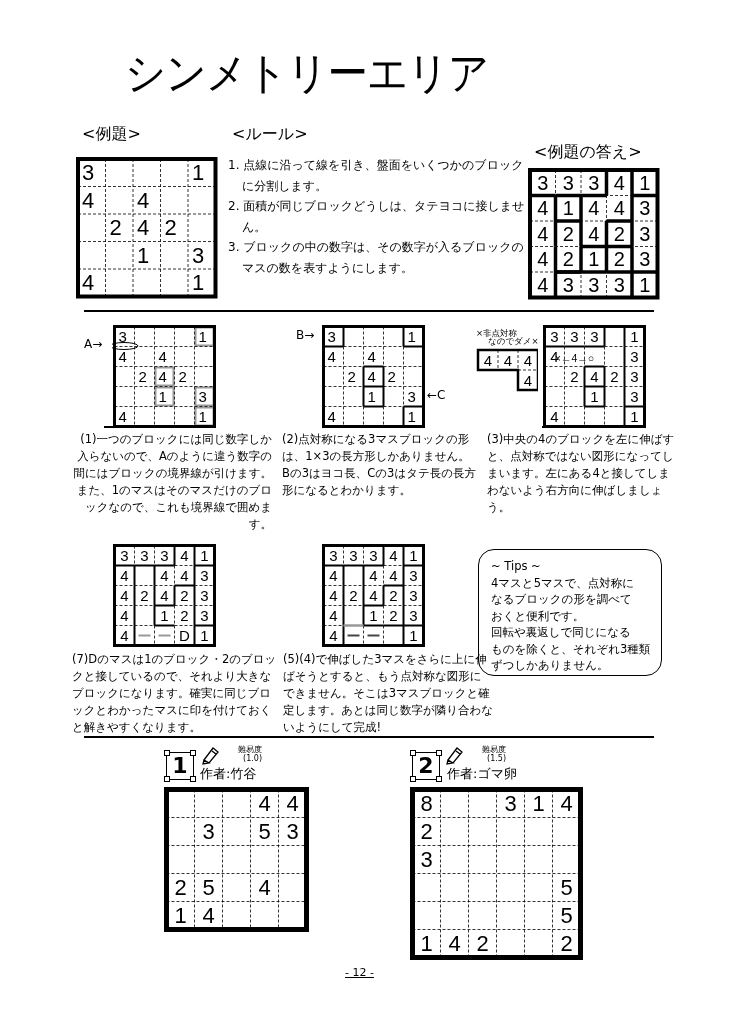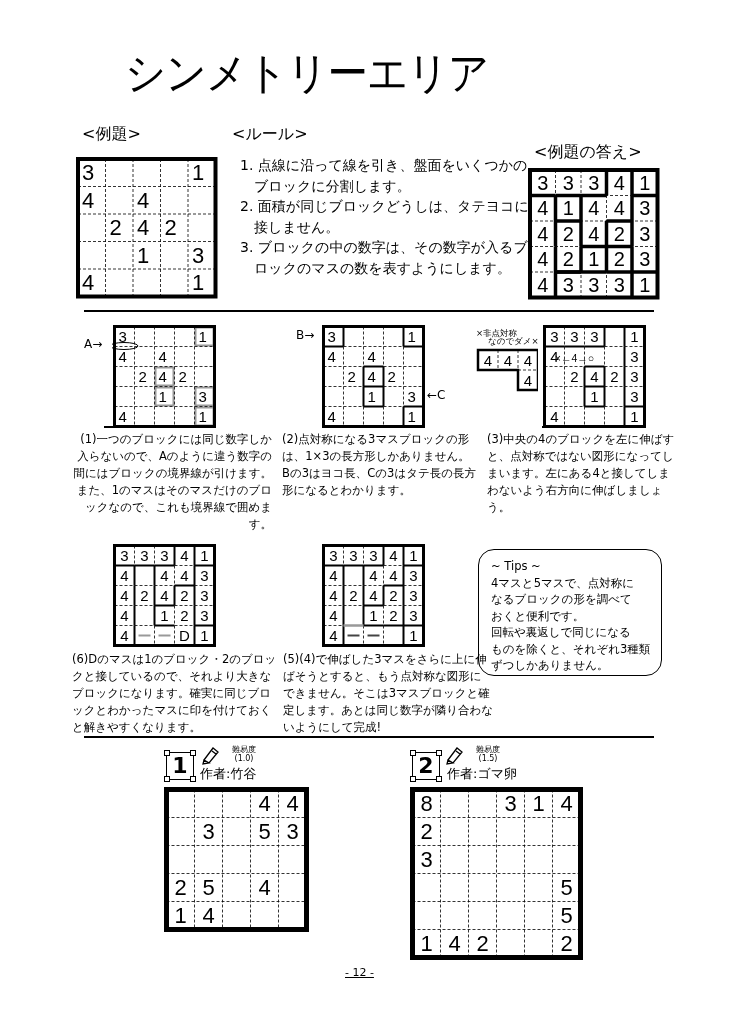--- a/index.html
+++ b/index.html
@@ -1,27 +1,27 @@
 <!DOCTYPE html>
 <html><head>
 <meta charset="utf-8">
 <style>
   html,body{margin:0;padding:0;background:#fff;}
   body{width:738px;height:1024px;position:relative;overflow:hidden;font-family:"DejaVu Sans","Liberation Sans",sans-serif;color:#000;}
   .abs{position:absolute;}
   .title{left:125px;top:44px;font-family:"DejaVu Serif","Liberation Serif",serif;font-size:44px;letter-spacing:-1px;transform:scaleX(0.92);transform-origin:left top;}
   .sec-label{font-size:16px;}
-  .rules{left:228px;top:155px;font-size:14px;line-height:20.5px;width:300px;margin-left:12px;}
+  .rules{left:228px;top:155px;font-size:12px;line-height:20.5px;width:300px;}
   .rules .item{padding-left:14px;text-indent:-14px;}
   .hr{height:2px;background:#000;}
   .caption-bar{height:2px;background:#000;}
   .exp{font-size:11.5px;line-height:17px;}
   .tips{left:478px;top:549px;width:184px;height:127px;border:1.5px solid #000;border-radius:16px;font-size:11.5px;line-height:16.5px;padding:8px 0 0 12px;box-sizing:border-box;}
   .pnum{font-size:11px;text-decoration:underline;}
-  .diff{font-size:8px;line-height:9px;text-align:center;}
+  .diff{font-size:8px;line-height:9px;text-align:right;}
   .author{font-size:13px;}
   .numbox{border:1.5px solid #000;width:26px;height:26px;font-size:22px;font-weight:bold;text-align:center;line-height:26px;}
   .corner{position:absolute;width:4px;height:4px;border:1px solid #000;background:#fff;}
   svg text{font-family:"Liberation Sans","DejaVu Sans",sans-serif;}
 </style>
 </head>
 <body>
 
 <div class="abs title">シンメトリーエリア</div>
 
@@ -326,21 +326,21 @@
         <text x="90" y="55.6" font-size="15" text-anchor="middle">3</text>
         <text x="10" y="75.6" font-size="15" text-anchor="middle">4</text>
         <text x="50" y="75.6" font-size="15" text-anchor="middle">1</text>
         <text x="70" y="75.6" font-size="15" text-anchor="middle">2</text>
         <text x="90" y="75.6" font-size="15" text-anchor="middle">3</text>
         <text x="10" y="95.6" font-size="15" text-anchor="middle">4</text>
         <text x="70" y="95.6" font-size="15" text-anchor="middle">D</text>
         <text x="90" y="95.6" font-size="15" text-anchor="middle">1</text>
       </g>
     </svg></div>
-<div class="abs exp" style="left:72px;top:651px;width:205px;">(6)Dのマスは1のブロック・2のブロックと接しているので、それより大きなブロックになります。確実に同じブロックとわかったマスに印を付けておくと解きやすくなります。</div>
+<div class="abs exp" style="left:72px;top:651px;width:205px;">(7)Dのマスは1のブロック・2のブロックと接しているので、それより大きなブロックになります。確実に同じブロックとわかったマスに印を付けておくと解きやすくなります。</div>
 
 <div class="abs" style="left:321px;top:543px;"><svg id="g-s5" width="105" height="105">
       <g transform="translate(2.5,2.5)">
         <rect x="0" y="0" width="100" height="100" fill="#fff"></rect>
         <line x1="0" y1="20" x2="100" y2="20" stroke="#000" stroke-width="0.8" stroke-dasharray="3,2"></line>
         <line x1="0" y1="40" x2="100" y2="40" stroke="#000" stroke-width="0.8" stroke-dasharray="3,2"></line>
         <line x1="0" y1="60" x2="100" y2="60" stroke="#000" stroke-width="0.8" stroke-dasharray="3,2"></line>
         <line x1="0" y1="80" x2="100" y2="80" stroke="#000" stroke-width="0.8" stroke-dasharray="3,2"></line>
         <line x1="20" y1="0" x2="20" y2="100" stroke="#000" stroke-width="0.8" stroke-dasharray="3,2"></line>
         <line x1="40" y1="0" x2="40" y2="100" stroke="#000" stroke-width="0.8" stroke-dasharray="3,2"></line>

